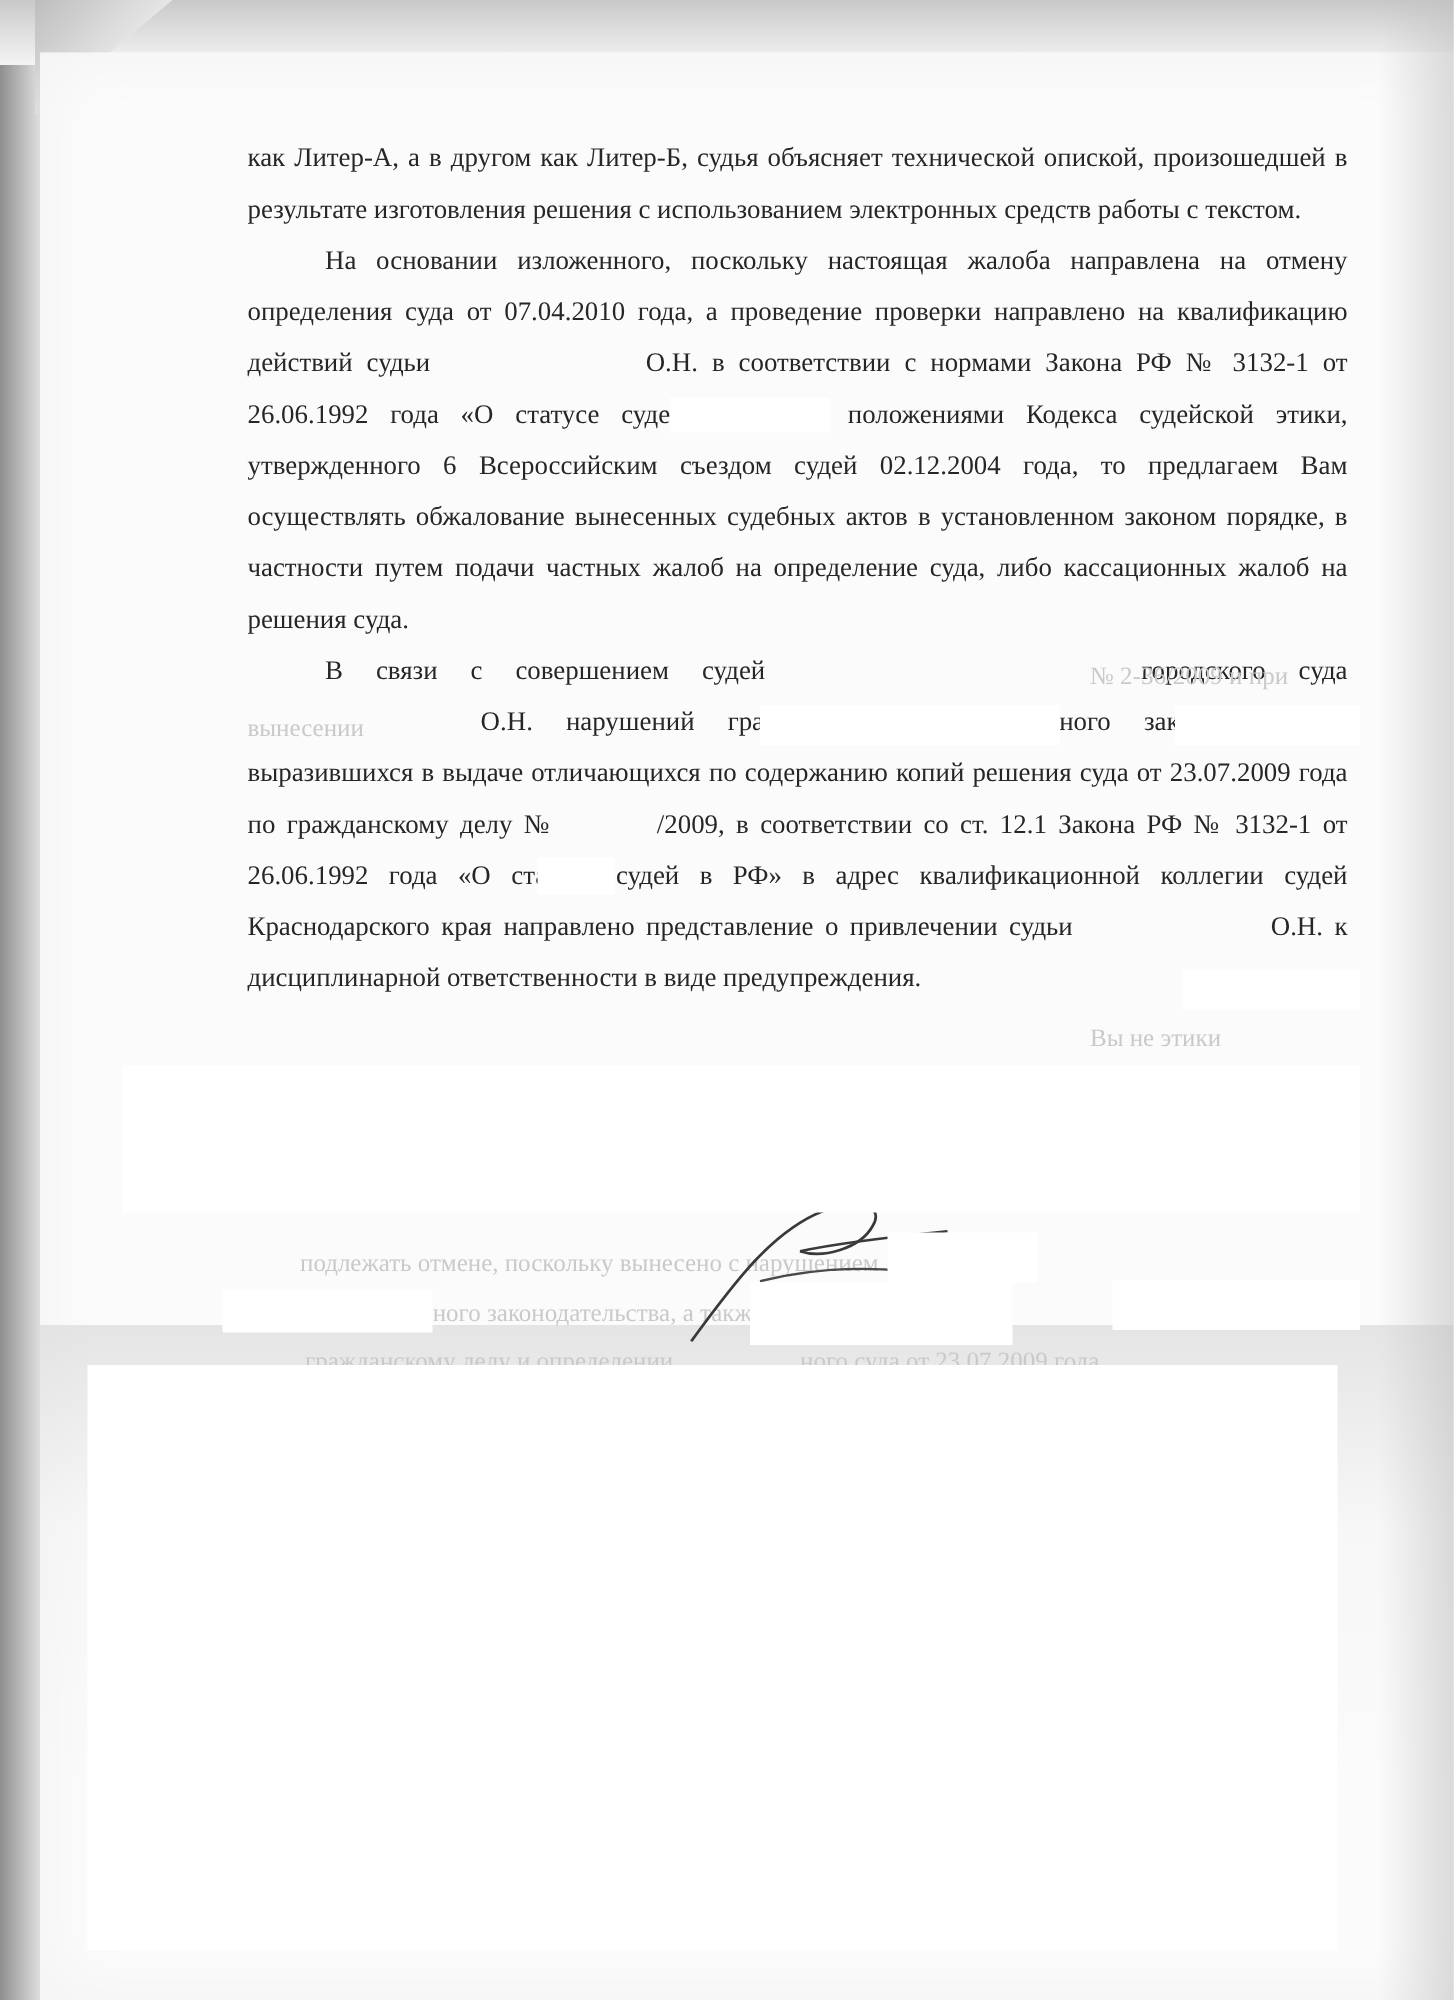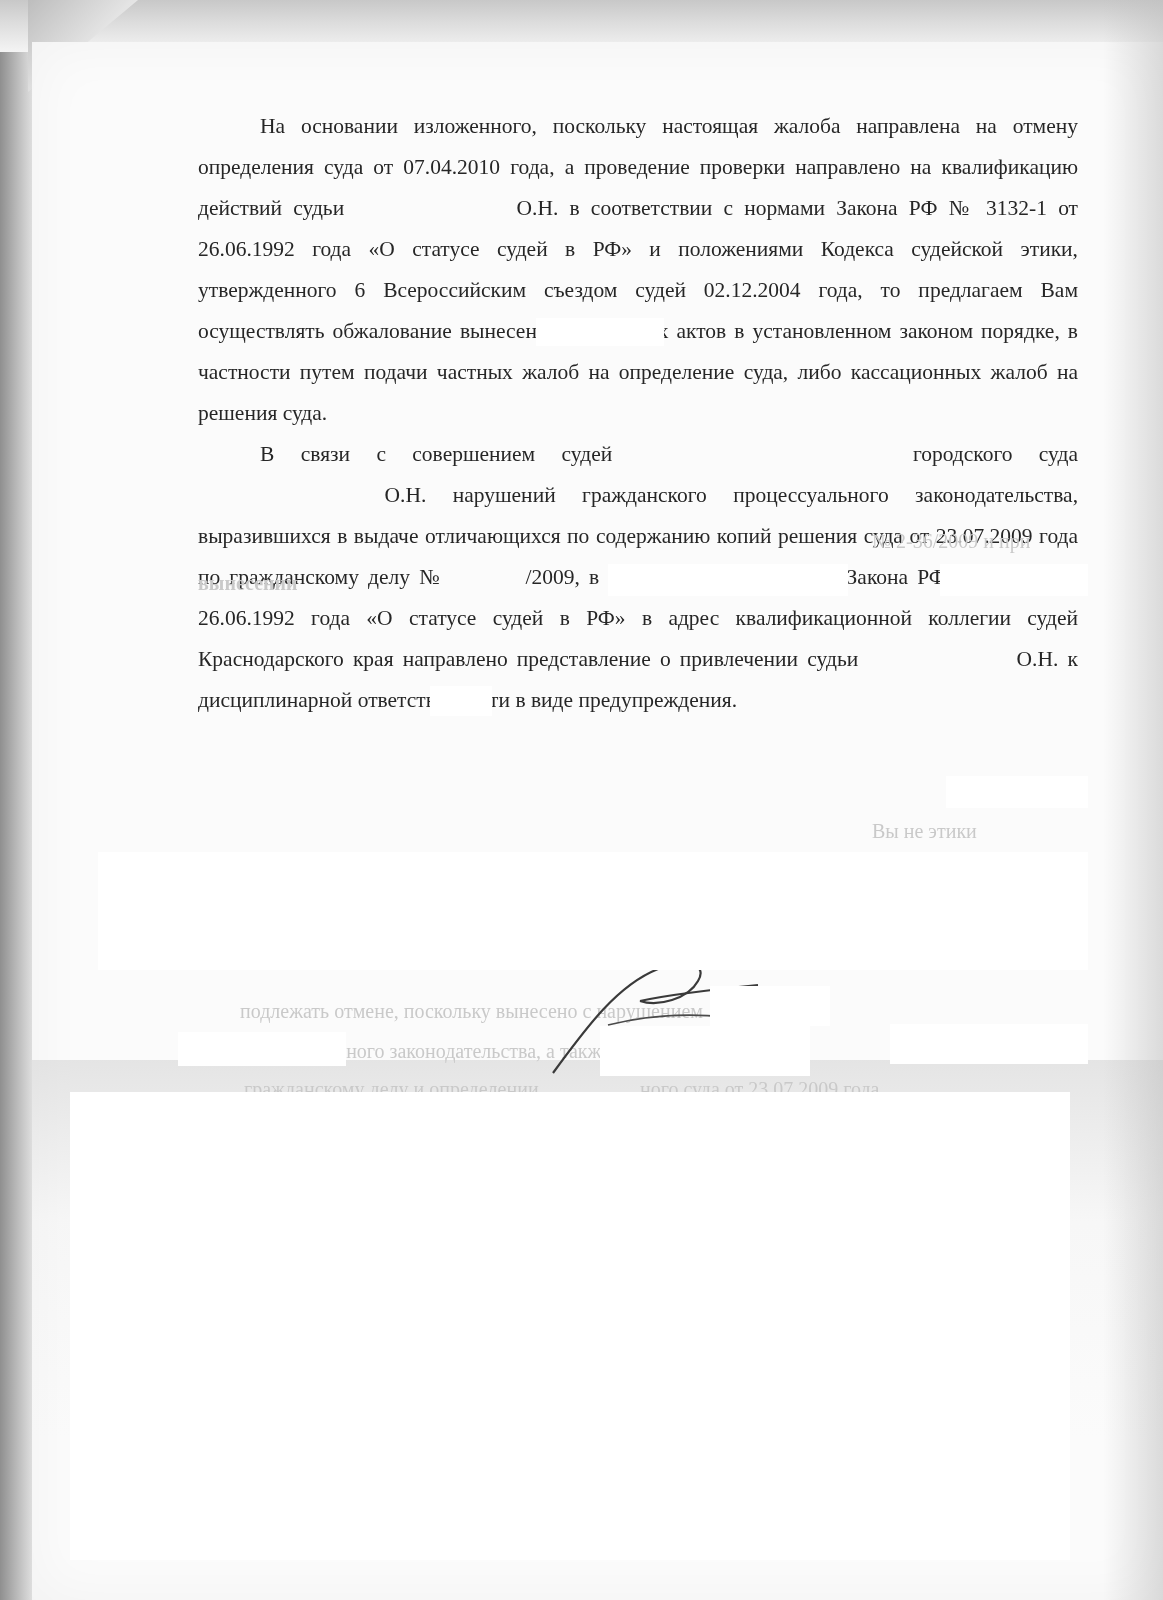--- a/index.html
+++ b/index.html
@@ -148,28 +148,29 @@
 
 <div class="page">
 
   <div class="scan-edge-left"></div>
   <div class="scan-edge-top"></div>
   <div class="corner-fold"></div>
 
   <div class="sheet"></div>
 
   <div class="bleed" style="left:872px; top:530px;">№ 2-36/2009 и при</div>
-  <div class="bleed" style="left:198px; top:572px;font-weight:bold;">вынесении</div>
+  <div class="bleed" style="left:198px; top:572px;">вынесении</div>
   <div class="bleed" style="left:872px; top:820px;">Вы не этики</div>
   <div class="bleed" style="left:240px; top:1000px;">подлежать отмене, поскольку вынесено с нарушением</div>
   <div class="bleed" style="left:240px; top:1040px;">процессуального законодательства, а также уста</div>
   <div class="bleed" style="left:198px; top:1078px;margin-left:46px;">гражданскому делу и определении</div>
   <div class="bleed" style="left:640px; top:1078px;text-decoration:underline;">ного суда от 23.07.2009 года,</div>
 
   <div class="body-text">
+    <p class="para">как Литер-А, а в другом как Литер-Б, судья объясняет технической опиской, произошедшей в результате изготовления решения с использованием электронных средств работы с текстом.</p>
     <p class="para indent">
       <span>На основании изложенного, поскольку настоящая жалоба направлена на отмену определения суда от 07.04.2010 года, а проведение проверки направлено на квалификацию действий судьи</span>
       <span style="display:inline-block; width:150px;"></span>
       <span>О.Н. в соответствии с нормами Закона РФ № 3132-1 от 26.06.1992 года «О статусе судей в РФ» и положениями Кодекса судейской этики, утвержденного 6 Всероссийским съездом судей 02.12.2004 года, то предлагаем Вам осуществлять обжалование вынесенных судебных актов в установленном законом порядке, в частности путем подачи частных жалоб на определение суда, либо кассационных жалоб на решения суда.</span>
     </p>
     <p class="para indent">
       <span>В связи с совершением судей</span>
       <span style="display:inline-block; width:248px;"></span>
       <span>городского суда</span>
       <span style="display:inline-block; width:160px;"></span>

